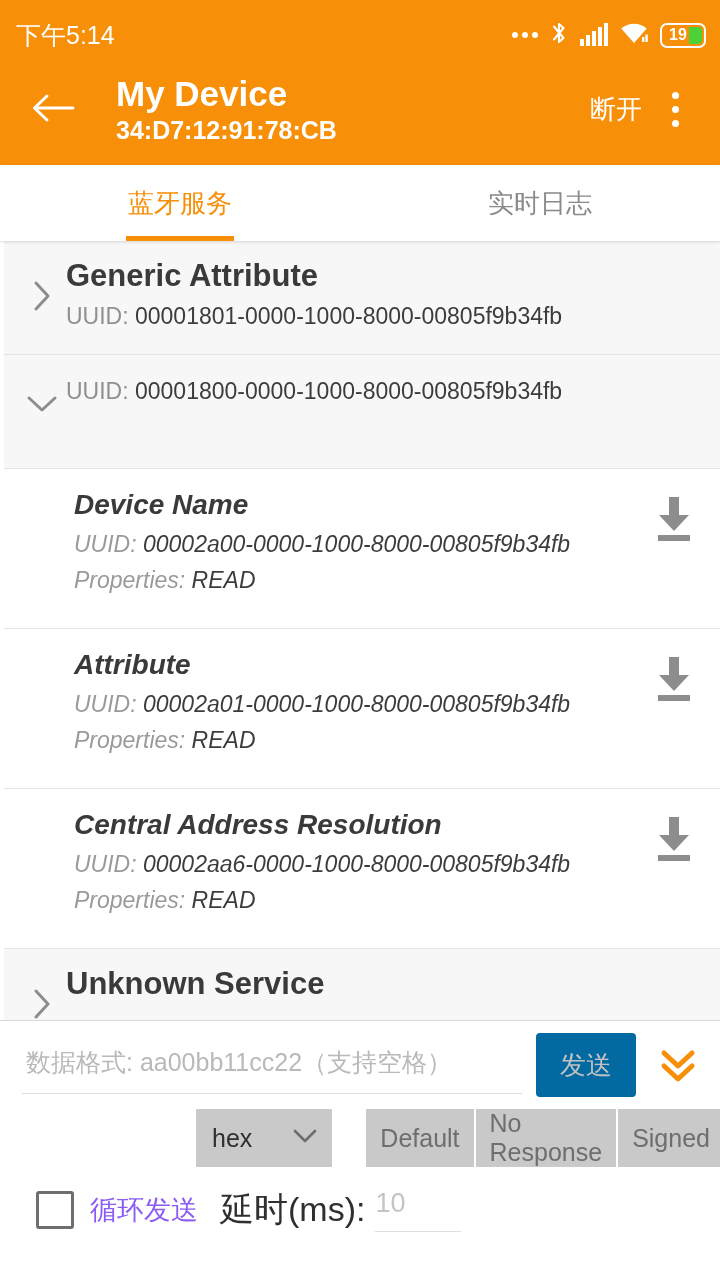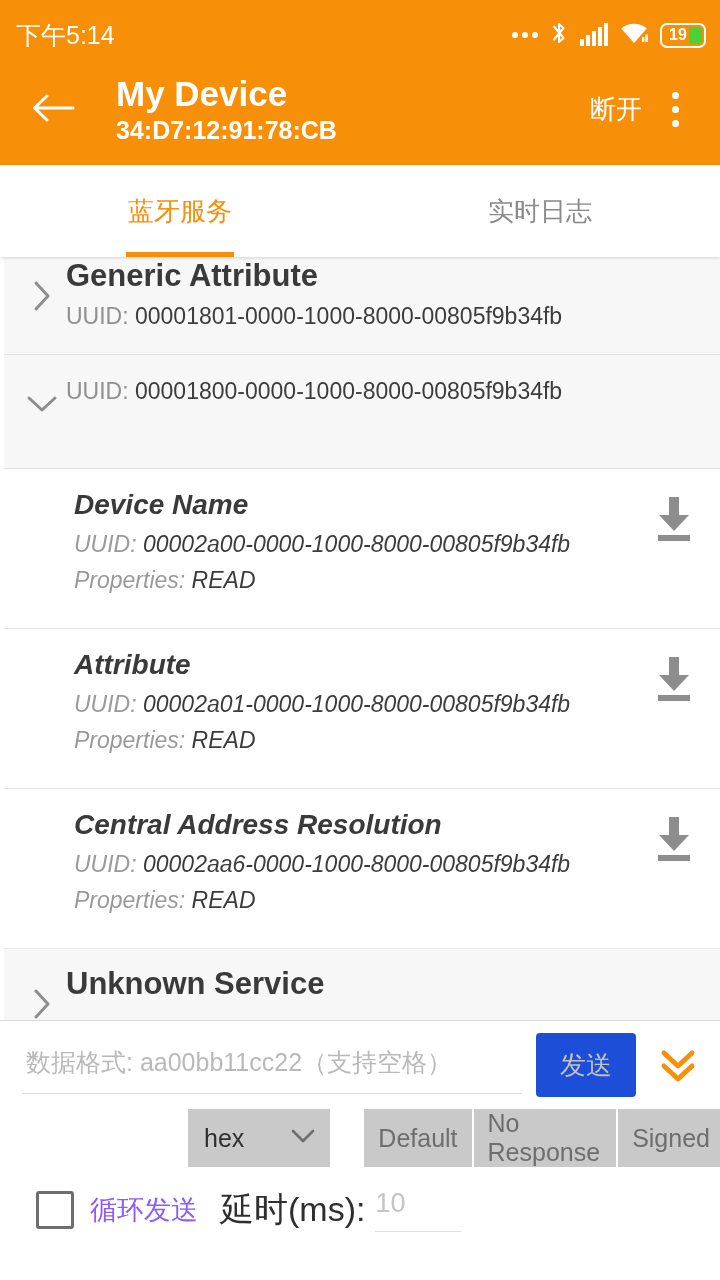--- a/index.html
+++ b/index.html
@@ -42,21 +42,21 @@
   .back-btn { width:54px; height:54px; display:flex; align-items:center; justify-content:center; flex:0 0 auto; }
   .titles { margin-left:36px; flex:1 1 auto; }
   .title-main { font-size:35px; font-weight:bold; line-height:1.12; color:#fff; }
   .title-sub { font-size:25px; font-weight:bold; line-height:1.2; color:#fff; margin-top:2px; }
   .appbar-action { font-size:26px; color:#fff; padding:0 8px; white-space:nowrap; }
   .overflow { width:50px; height:54px; display:flex; flex-direction:column; align-items:center; justify-content:center; gap:7px; }
   .overflow i { width:7px; height:7px; border-radius:50%; background:#fff; display:block; }
 
   
   .tabbar {
-    height:92px; background:#fff; display:flex; align-items:stretch;
+    height:76px; background:#fff; display:flex; align-items:stretch;
     box-shadow:0 1px 3px rgba(0,0,0,.14); position:relative; z-index:3;
   }
   .tab { flex:1 1 0; display:flex; align-items:center; justify-content:center; position:relative; }
   .tab span { font-size:26px; color:#8a8a8a; }
   .tab.active span { color:#F78F08; }
   .tab.active:after {
     content:""; position:absolute; left:50%; transform:translateX(-50%);
     bottom:0; width:108px; height:5px; background:#F78F08;
   }
 
@@ -88,27 +88,27 @@
 
   
   .bottom-panel {
     position:absolute; left:0; bottom:0; width:720px; height:260px;
     background:#fff; border-top:1px solid #d9d9d9; z-index:5;
   }
   .send-row { display:flex; align-items:center; padding:12px 14px 0 22px; gap:14px; }
   .data-input { flex:1 1 auto; border-bottom:1px solid #dcdcdc; padding:10px 4px 14px 4px; }
   .data-input .ph { font-size:25px; color:#b9b9b9; white-space:nowrap; }
   .send-btn {
-    width:100px; height:64px; background:#1d4ed8; border-radius:4px;
+    width:100px; height:64px; background:#0369a1; border-radius:4px;
     display:flex; align-items:center; justify-content:center;
     font-size:26px; color:#c2c2c2;
   }
   .expand-btn { width:56px; height:64px; display:flex; align-items:center; justify-content:center; }
 
-  .opts-row { display:flex; align-items:center; padding:12px 0 0 4px; justify-content:flex-start;gap:22px; }
+  .opts-row { display:flex; align-items:center; padding:12px 0 0 12px; justify-content:flex-start;gap:22px; }
   .spinner {
     margin-left:184px; width:154px; height:58px; background:#c9c9c9;
     display:flex; align-items:center; justify-content:space-between;
     padding:0 14px 0 16px;
   }
   .spinner .val { font-size:25px; color:#2f2f2f; }
   .seg-group { display:flex; margin-left:12px; }
   .seg {
     background:#c9c9c9; height:58px; display:flex; align-items:center; justify-content:center;
     font-size:25px; color:#6e6e6e; padding:0 14px; border-right:2px solid #fff;

